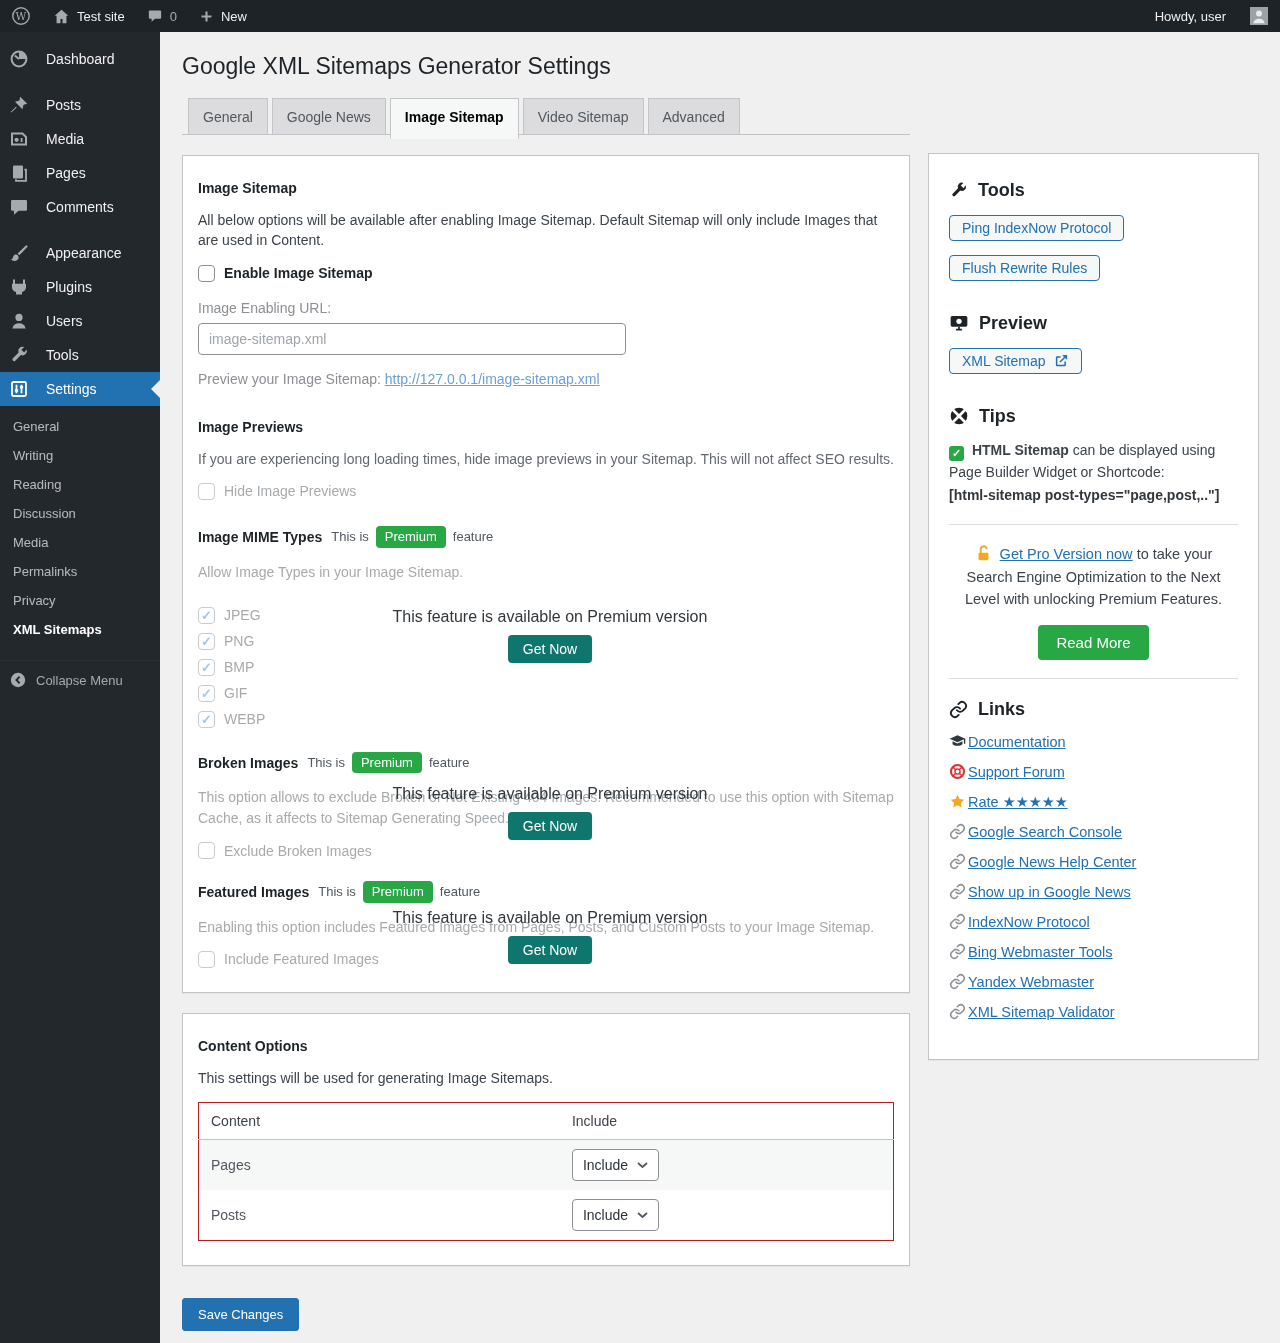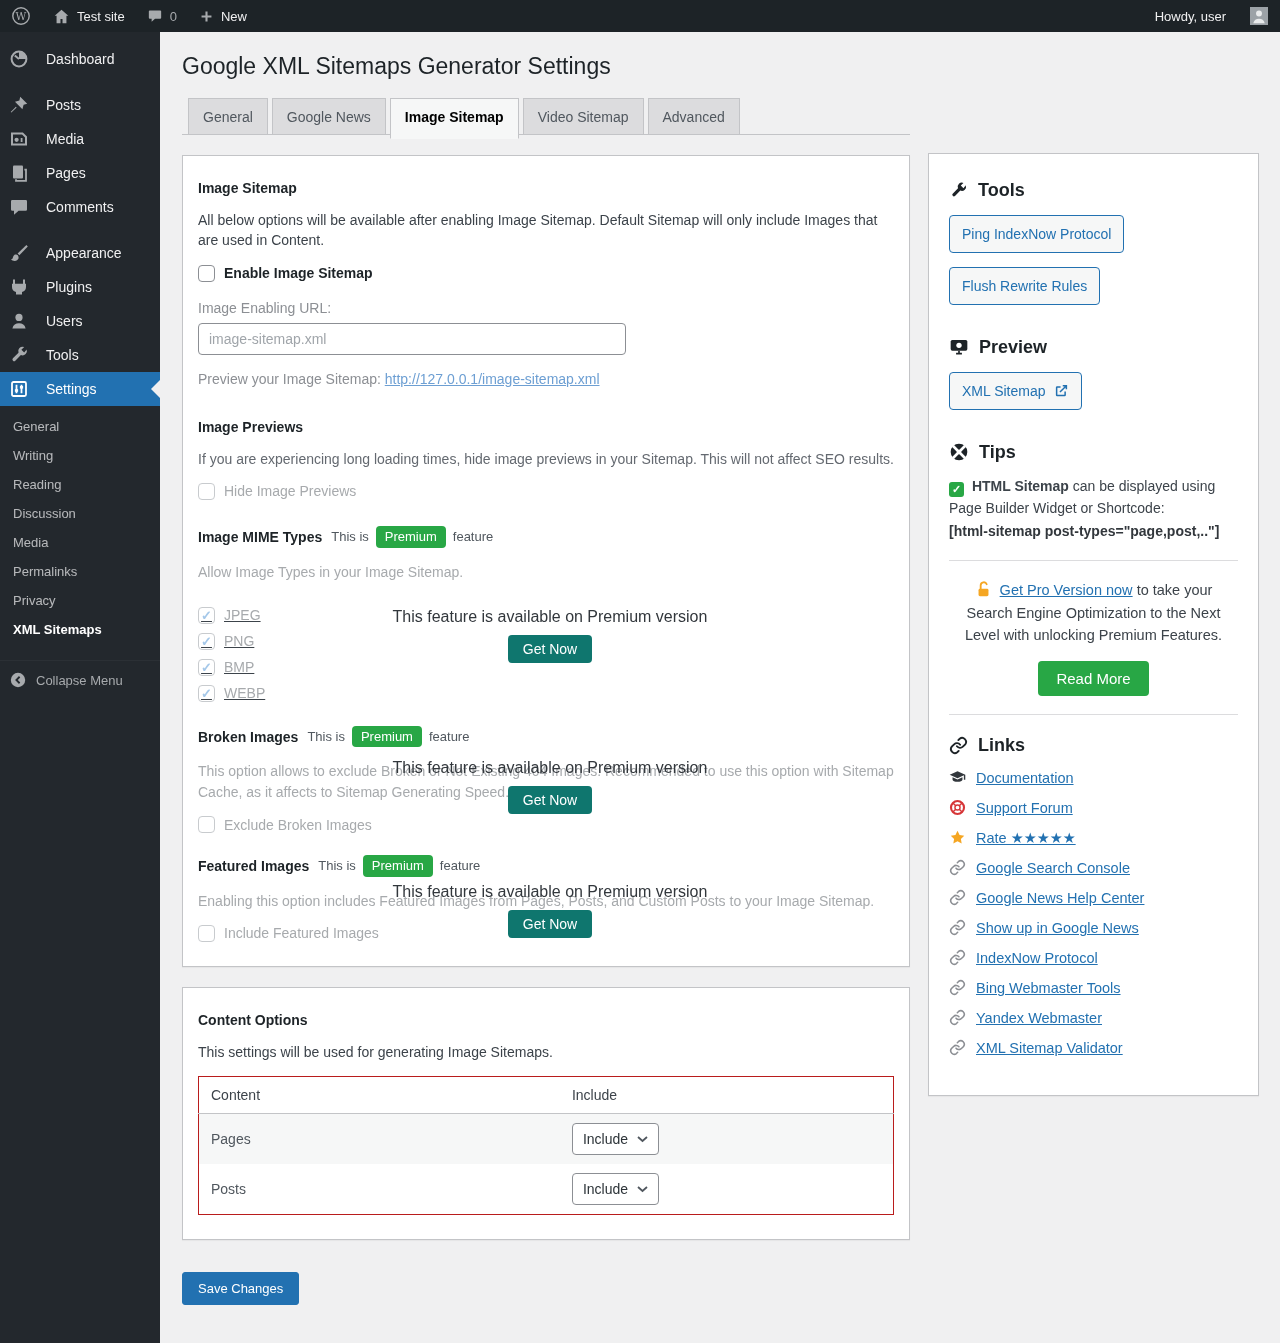--- a/index.html
+++ b/index.html
@@ -97,21 +97,21 @@
   .lbl-muted { color:#a7aaad; }
 
   .field-label { color:#8c8f94; margin:18px 0 7px; }
   .text-input {
     width:428px; padding:7px 10px; border:1px solid #8c8f94; border-radius:4px;
     font-size:14px; color:#a0a5aa; background:#fff; font-family:"Liberation Sans", sans-serif;
   }
   .preview-line { margin-top:16px; color:#8c8f94; }
   .preview-line a { color:#6d9fd3; }
 
-  .mime-list { padding-top:2px;text-decoration:underline; }
+  .mime-list { padding-top:2px; }
   .mime-list .check-row { margin:9px 0; }
 
   .premium-rel { position:relative; }
   .overlay { position:absolute; left:8px; right:0; text-align:center; z-index:5; }
   .ov-text { font-size:16px; color:#32373c; }
   .btn-getnow {
     margin-top:9px; background:#0f766e; color:#fff; border:none; border-radius:4px;
     padding:6px 15px; font-size:14px; cursor:pointer; font-family:"Liberation Sans", sans-serif;
   }
 
@@ -135,40 +135,40 @@
     border-radius:3px; padding:8px 15px; font-size:13px; cursor:pointer;
     font-family:"Liberation Sans", sans-serif;
   }
 
   
   .side-card { background:#fff; border:1px solid #c3c4c7; box-shadow:0 1px 1px rgba(0,0,0,.04); padding:6px 20px 26px; }
   .side-h { display:flex; align-items:center; gap:10px; margin:20px 0 12px; font-size:18px; font-weight:700; color:#1d2327; }
   .side-h .hic { flex:none; color:#1d2327; }
   .btn-outline {
     display:inline-flex; align-items:center; gap:8px; background:#f6f7f7;
-    border:1px solid #2271b1; color:#2271b1; border-radius:4px; padding:10px 12px;
+    border:1px solid #2271b1; color:#2271b1; border-radius:4px; padding:4px 12px;
     font-size:14px; cursor:pointer; margin:2px 0 12px; font-family:"Liberation Sans", sans-serif;
   }
   .tips-p { line-height:1.6; margin:4px 0 0; color:#3c434a; font-size:14px; }
   .tick {
     display:inline-flex; width:15px; height:15px; background:#28a745; color:#fff;
     border-radius:3px; font-size:11px; align-items:center; justify-content:center;
     vertical-align:-2px; margin-right:4px; font-weight:700;
   }
   .shortcode { font-weight:700; color:#32373c; }
   hr.sep { border:none; border-top:1px solid #dcdcde; margin:18px 0; }
   .pro-block { text-align:center; font-size:14.5px; line-height:1.55; color:#3c434a; padding:0 4px; }
   .pro-block a { color:#2271b1; }
   .pro-block .lock { display:inline-block; vertical-align:-4px; margin-right:4px; }
   .btn-readmore {
     display:block; margin:15px auto 2px; background:#28a745; color:#fff; border:none;
     border-radius:4px; padding:9px 18px; font-size:15px; cursor:pointer;
     font-family:"Liberation Sans", sans-serif;
   }
-  .link-item { display:flex; align-items:center; gap:10px; margin:13px 0; font-size:14.5px; }
+  .link-item { display:flex; align-items:center; gap:2px; margin:13px 0; font-size:14.5px; }
   .link-item .lic { flex:none; }
   .link-item a { color:#2271b1; }
 </style>
 </head>
 <body>
 
 <div class="admin-bar">
   <div class="ab-group">
     <span class="ab-item">
       <span class="ico">
@@ -386,20 +386,24 @@
               <span class="cbx dis checked"></span>
               <span class="lbl-muted">JPEG</span>
             </div>
             <div class="check-row">
               <span class="cbx dis checked"></span>
               <span class="lbl-muted">PNG</span>
             </div>
             <div class="check-row">
               <span class="cbx dis checked"></span>
               <span class="lbl-muted">BMP</span>
+            </div>
+            <div class="check-row">
+              <span class="cbx dis checked"></span>
+              <span class="lbl-muted">GIF</span>
             </div>
             <div class="check-row">
               <span class="cbx dis checked"></span>
               <span class="lbl-muted">WEBP</span>
             </div>
           </div>
           <div class="overlay" style="top:46px;">
             <div class="ov-text">This feature is available on Premium version</div>
             <button class="btn-getnow">Get Now</button>
           </div>

